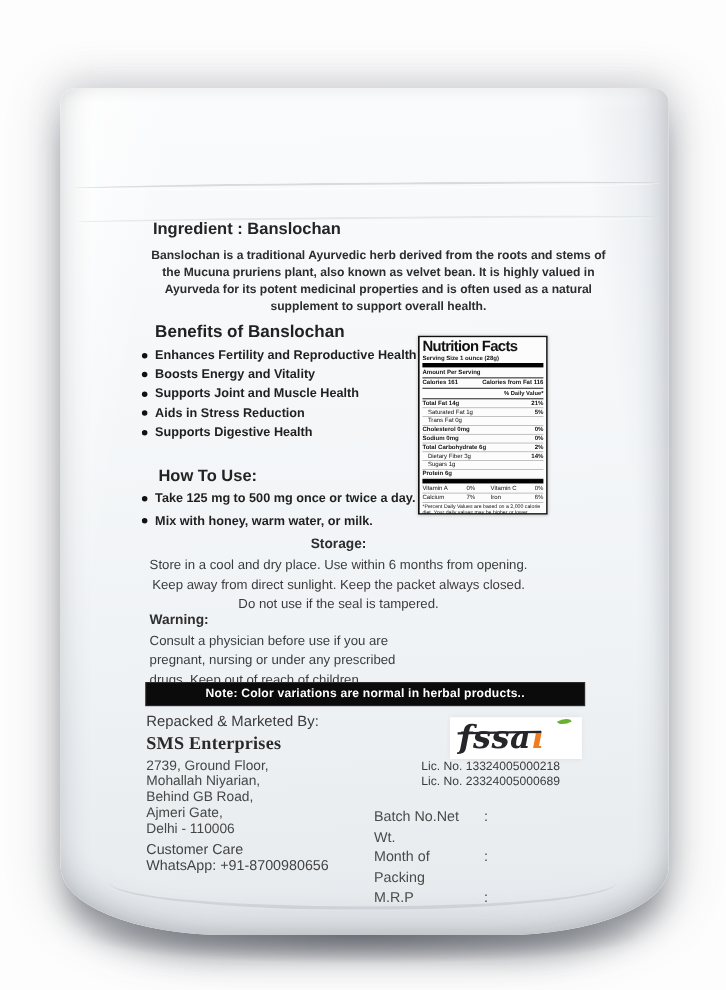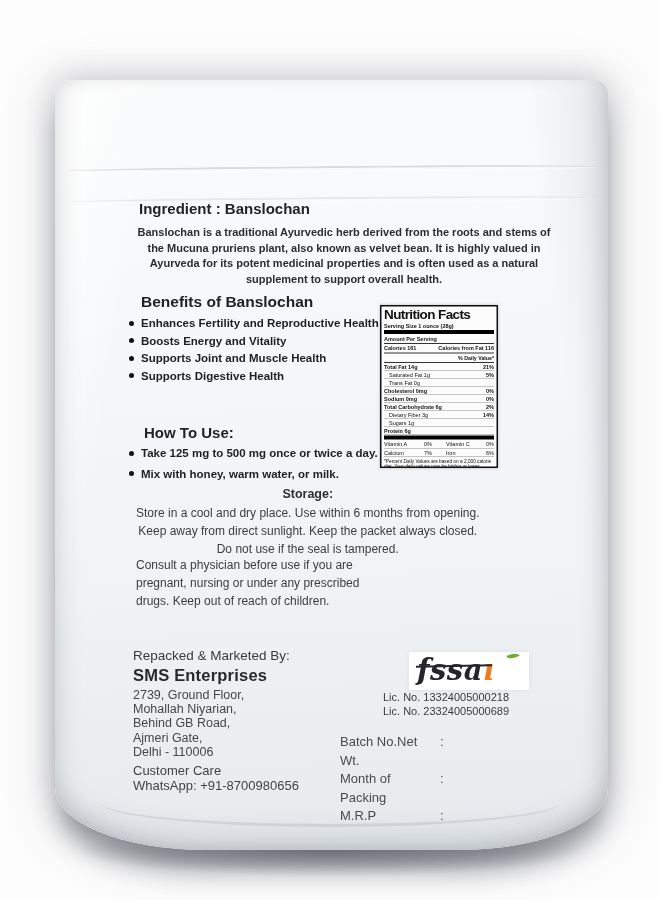--- a/index.html
+++ b/index.html
@@ -42,21 +42,21 @@
   .sec-head{font-size:12.5px;font-weight:700;color:#2e2e2e;margin-bottom:3px;}
   .txt-line{font-size:12px;line-height:18.2px;color:#3c3c3c;white-space:nowrap;}
   .storage{left:136px;top:487px;text-align:center;}
   .warning{left:136px;top:556px;}
   .note-bar{left:133px;top:621px;width:398px;height:20px;background:#0b0b0b;color:#ffffff;
     font-size:11px;font-weight:700;text-align:center;line-height:20px;letter-spacing:.2px;
     box-shadow:0 0 0 1px #2b2b2b;}
 
   .marketer{left:133px;top:648px;}
   .mk-head{font-size:13.5px;color:#3a3a3a;margin-bottom:3px;}
-  .mk-name{font-size:16.5px;font-weight:700;color:#292929;margin-bottom:3px;letter-spacing:.2px;}
+  .mk-name{font-size:16.5px;font-weight:700;color:#292929;margin-bottom:3px;letter-spacing:.2px;font-family:Liberation Serif, serif;}
   .mk-line{font-size:12.5px;line-height:14.2px;color:#464646;white-space:nowrap;}
   .mk-cc{font-size:13px;margin-top:4px;line-height:15px;color:#434343;}
   .mk-wa{font-size:13px;line-height:16px;color:#434343;white-space:nowrap;}
 
   
   .nutrition{left:380px;top:305px;width:118px;height:163px;background:#fcfcfc;box-shadow:0 0 3px rgba(0,0,0,.25);overflow:hidden;}
   .nf-inner{width:236px;height:326px;transform:scale(.5);transform-origin:0 0;border:3px solid #111;
     box-sizing:border-box;padding:3px 5px;background:#fcfcfc;color:#111;}
   .nf-title{font-size:27px;font-weight:700;letter-spacing:-1.2px;line-height:27px;white-space:nowrap;}
   .nf-serving{font-size:11px;font-weight:700;line-height:11px;padding:3px 0 2px;}
@@ -114,20 +114,24 @@
       <li>
         <span class="dot"></span>
         <span>Boosts Energy and Vitality</span>
       </li>
 
       <li>
         <span class="dot"></span>
         <span>Supports Joint and Muscle Health</span>
       </li>
 
+      <li>
+        <span class="dot"></span>
+        <span>Aids in Stress Reduction</span>
+      </li>
 
       <li>
         <span class="dot"></span>
         <span>Supports Digestive Health</span>
       </li>
     </ul>
 
   <div class="blk use-head">How To Use:</div>
   <ul class="blk plain use-list">
 
@@ -146,28 +150,30 @@
     <div class="sec-head">Storage:</div>
     <div>
 
     <div class="txt-line">Store in a cool and dry place. Use within 6 months from opening.</div>
         <div class="txt-line">Keep away from direct sunlight. Keep the packet always closed.</div>
         <div class="txt-line">Do not use if the seal is tampered.</div>
       </div>
   </div>
 
   <div class="blk warning">
+    <div class="sec-head">Warning:</div>
     <div>
 
     <div class="txt-line">Consult a physician before use if you are</div>
         <div class="txt-line">pregnant, nursing or under any prescribed</div>
         <div class="txt-line">drugs. Keep out of reach of children.</div>
       </div>
   </div>
 
+  <div class="blk note-bar">Note: Color variations are normal in herbal products..</div>
 
   <div class="blk marketer">
     <div class="mk-head">Repacked &amp; Marketed By:</div>
     <div class="mk-name">SMS Enterprises</div>
     <div>
 
     <div class="mk-line">2739, Ground Floor,</div>
         <div class="mk-line">Mohallah Niyarian,</div>
         <div class="mk-line">Behind GB Road,</div>
         <div class="mk-line">Ajmeri Gate,</div>

